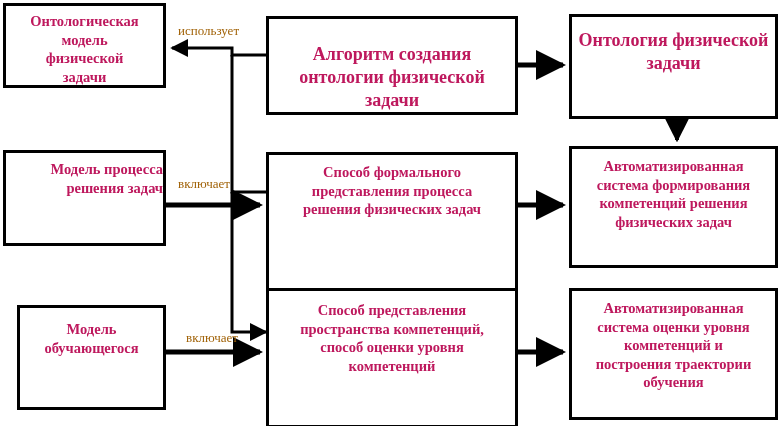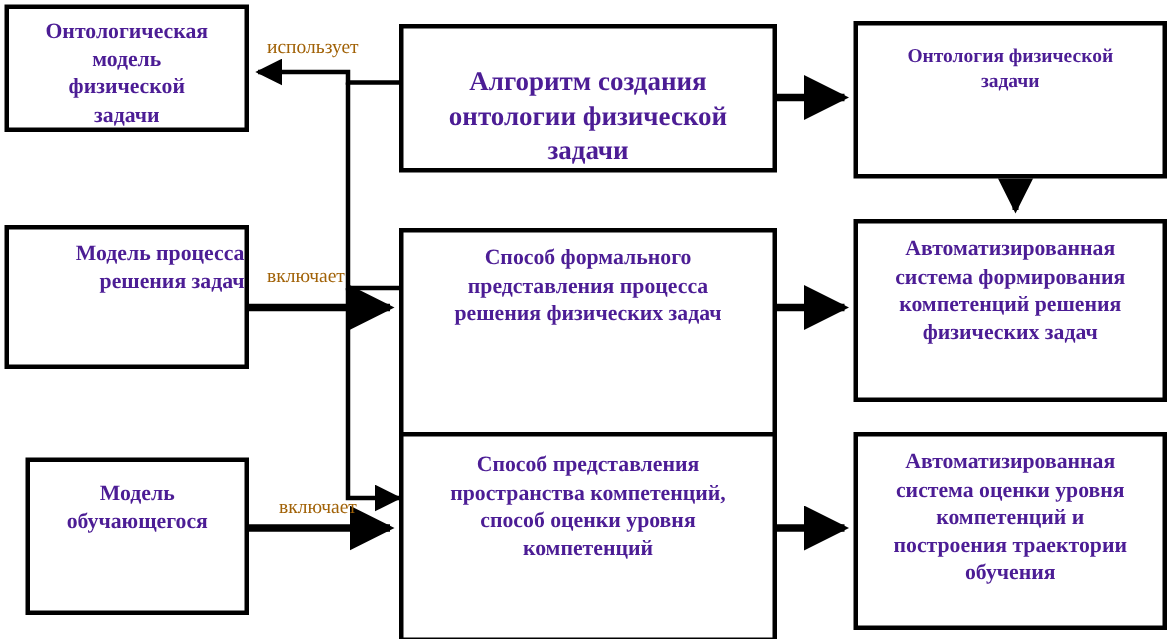--- a/index.html
+++ b/index.html
@@ -23,21 +23,21 @@
     display: flex;
     align-items: flex-start;
     justify-content: center;
     text-align: center;
     z-index: 3;
   }
   .box .label {
     display: block;
     width: 100%;
     font-weight: bold;
-    color: #4c1d95;
+    color: #be185d;
     line-height: 1.28;
     letter-spacing: 0px;
     white-space: pre-line;
   }
   
   #box-ontology-model      { left: 3px;   top: 3px;   width: 163px; height: 85px; }
   #box-ontology-model .label   { font-size: 14.5px; padding-top: 6px; }
 
   #box-process-model       { left: 3px;   top: 150px; width: 163px; height: 96px; text-align: right; }
   #box-process-model .label    { font-size: 14.5px; padding-top: 7px; }
@@ -50,21 +50,21 @@
   #box-algorithm .label        { font-size: 18px; padding-top: 24px; }
 
   #box-formal-method       { left: 266px; top: 152px; width: 252px; height: 143px; }
   #box-formal-method .label    { font-size: 14.5px; padding-top: 8px; }
 
   #box-competency-method   { left: 266px; top: 288px; width: 252px; height: 140px; }
   #box-competency-method .label{ font-size: 14.5px; padding-top: 10px; }
 
   
   #box-ontology-result     { left: 569px; top: 14px;  width: 209px; height: 105px; }
-  #box-ontology-result .label  { font-size: 13px; padding-top: 12px; }
+  #box-ontology-result .label  { font-size: 18px; padding-top: 12px; }
 
   #box-auto-formation      { left: 569px; top: 146px; width: 209px; height: 122px; }
   #box-auto-formation .label   { font-size: 14.5px; padding-top: 8px; }
 
   #box-auto-assessment     { left: 569px; top: 288px; width: 209px; height: 132px; }
   #box-auto-assessment .label  { font-size: 14.5px; padding-top: 8px; }
 
   
   .edge-label {
     position: absolute;

